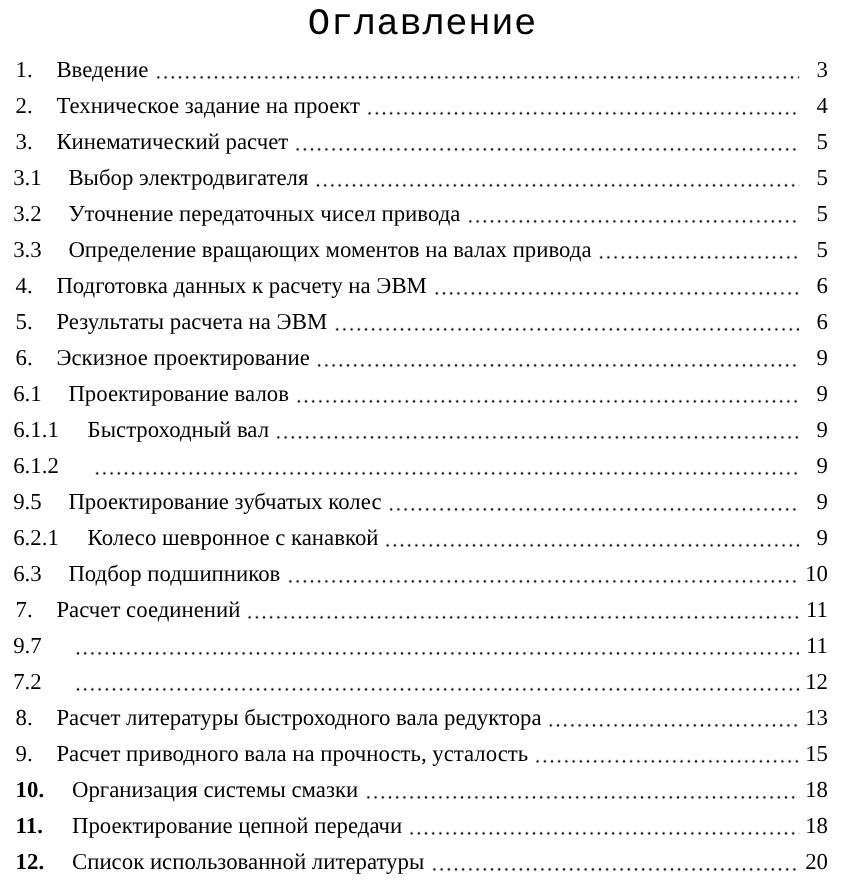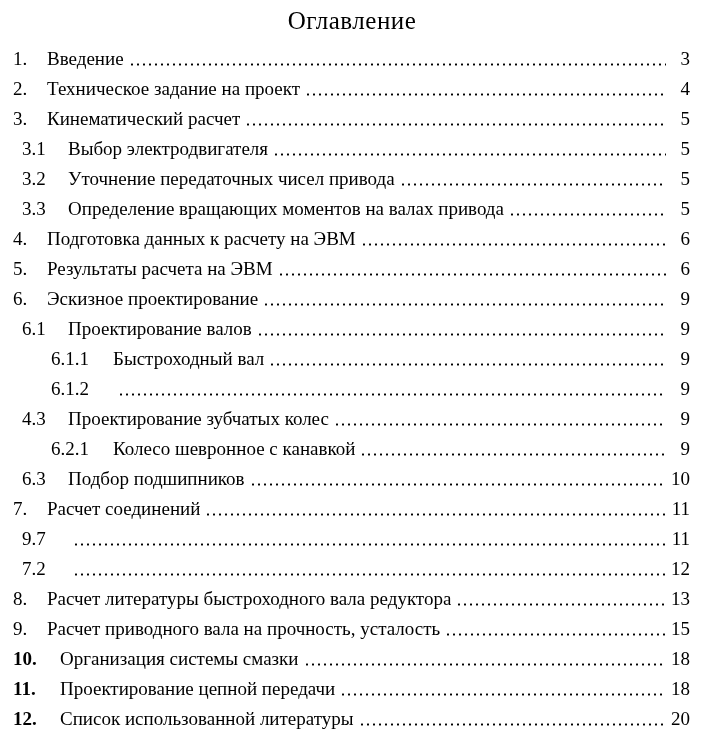--- a/index.html
+++ b/index.html
@@ -10,46 +10,47 @@
   body {
     width: 704px;
     height: 743px;
     overflow: hidden;
     font-family: "Liberation Serif", "DejaVu Serif", serif;
     color: #000000;
   }
   .doc-title {
     margin: 3px 0 5px 0;
     text-align: center;
-    font-size: 25px;
+    font-size: 31px;
     font-weight: 400;
     line-height: 36px;
     letter-spacing: 0.5px;
+    font-family: Liberation Mono, monospace;
   }
   .toc {
     margin-top: 5px;
   }
   .toc-row {
     display: flex;
     align-items: baseline;
     font-size: 19px;
     line-height: 30px;
     height: 30px;
     padding: 0 14px 0 13px;
     white-space: nowrap;
   }
   .toc-row .num {
     flex: 0 0 auto;
   }
   .lv1 { padding-left: 13px; }
   .lv1 .num { width: 34px; }
   .lv1.wide .num { width: 47px; font-weight: bold; }
-  .lv2 { padding-left: 22px; align-items: flex-end; }
+  .lv2 { padding-left: 11px; align-items: flex-end; }
   .lv2 .num { width: 46px; }
-  .lv3 { padding-left: 11px; margin-left: 40px; }
+  .lv3 { padding-left: 11px; }
   .lv3 .num { width: 62px; }
   .title-text {
     flex: 0 1 auto;
     overflow: hidden;
     font-family: Liberation Serif, serif;
   }
   .leader {
     flex: 1 1 auto;
     min-width: 0;
     align-self: stretch;
@@ -137,21 +138,21 @@
     <span class="title-text">Быстроходный вал</span>
     <span class="leader"></span>
     <span class="page">9</span>
   </div>
     <div class="toc-row lv3">
     <span class="num">6.1.2</span>
     <span class="leader"></span>
     <span class="page">9</span>
   </div>
     <div class="toc-row lv2">
-    <span class="num">4.3</span>
+    <span class="num">9.5</span>
     <span class="title-text">Проектирование зубчатых колес</span>
     <span class="leader"></span>
     <span class="page">9</span>
   </div>
     <div class="toc-row lv3">
     <span class="num">6.2.1</span>
     <span class="title-text">Колесо шевронное с канавкой</span>
     <span class="leader"></span>
     <span class="page">9</span>
   </div>

